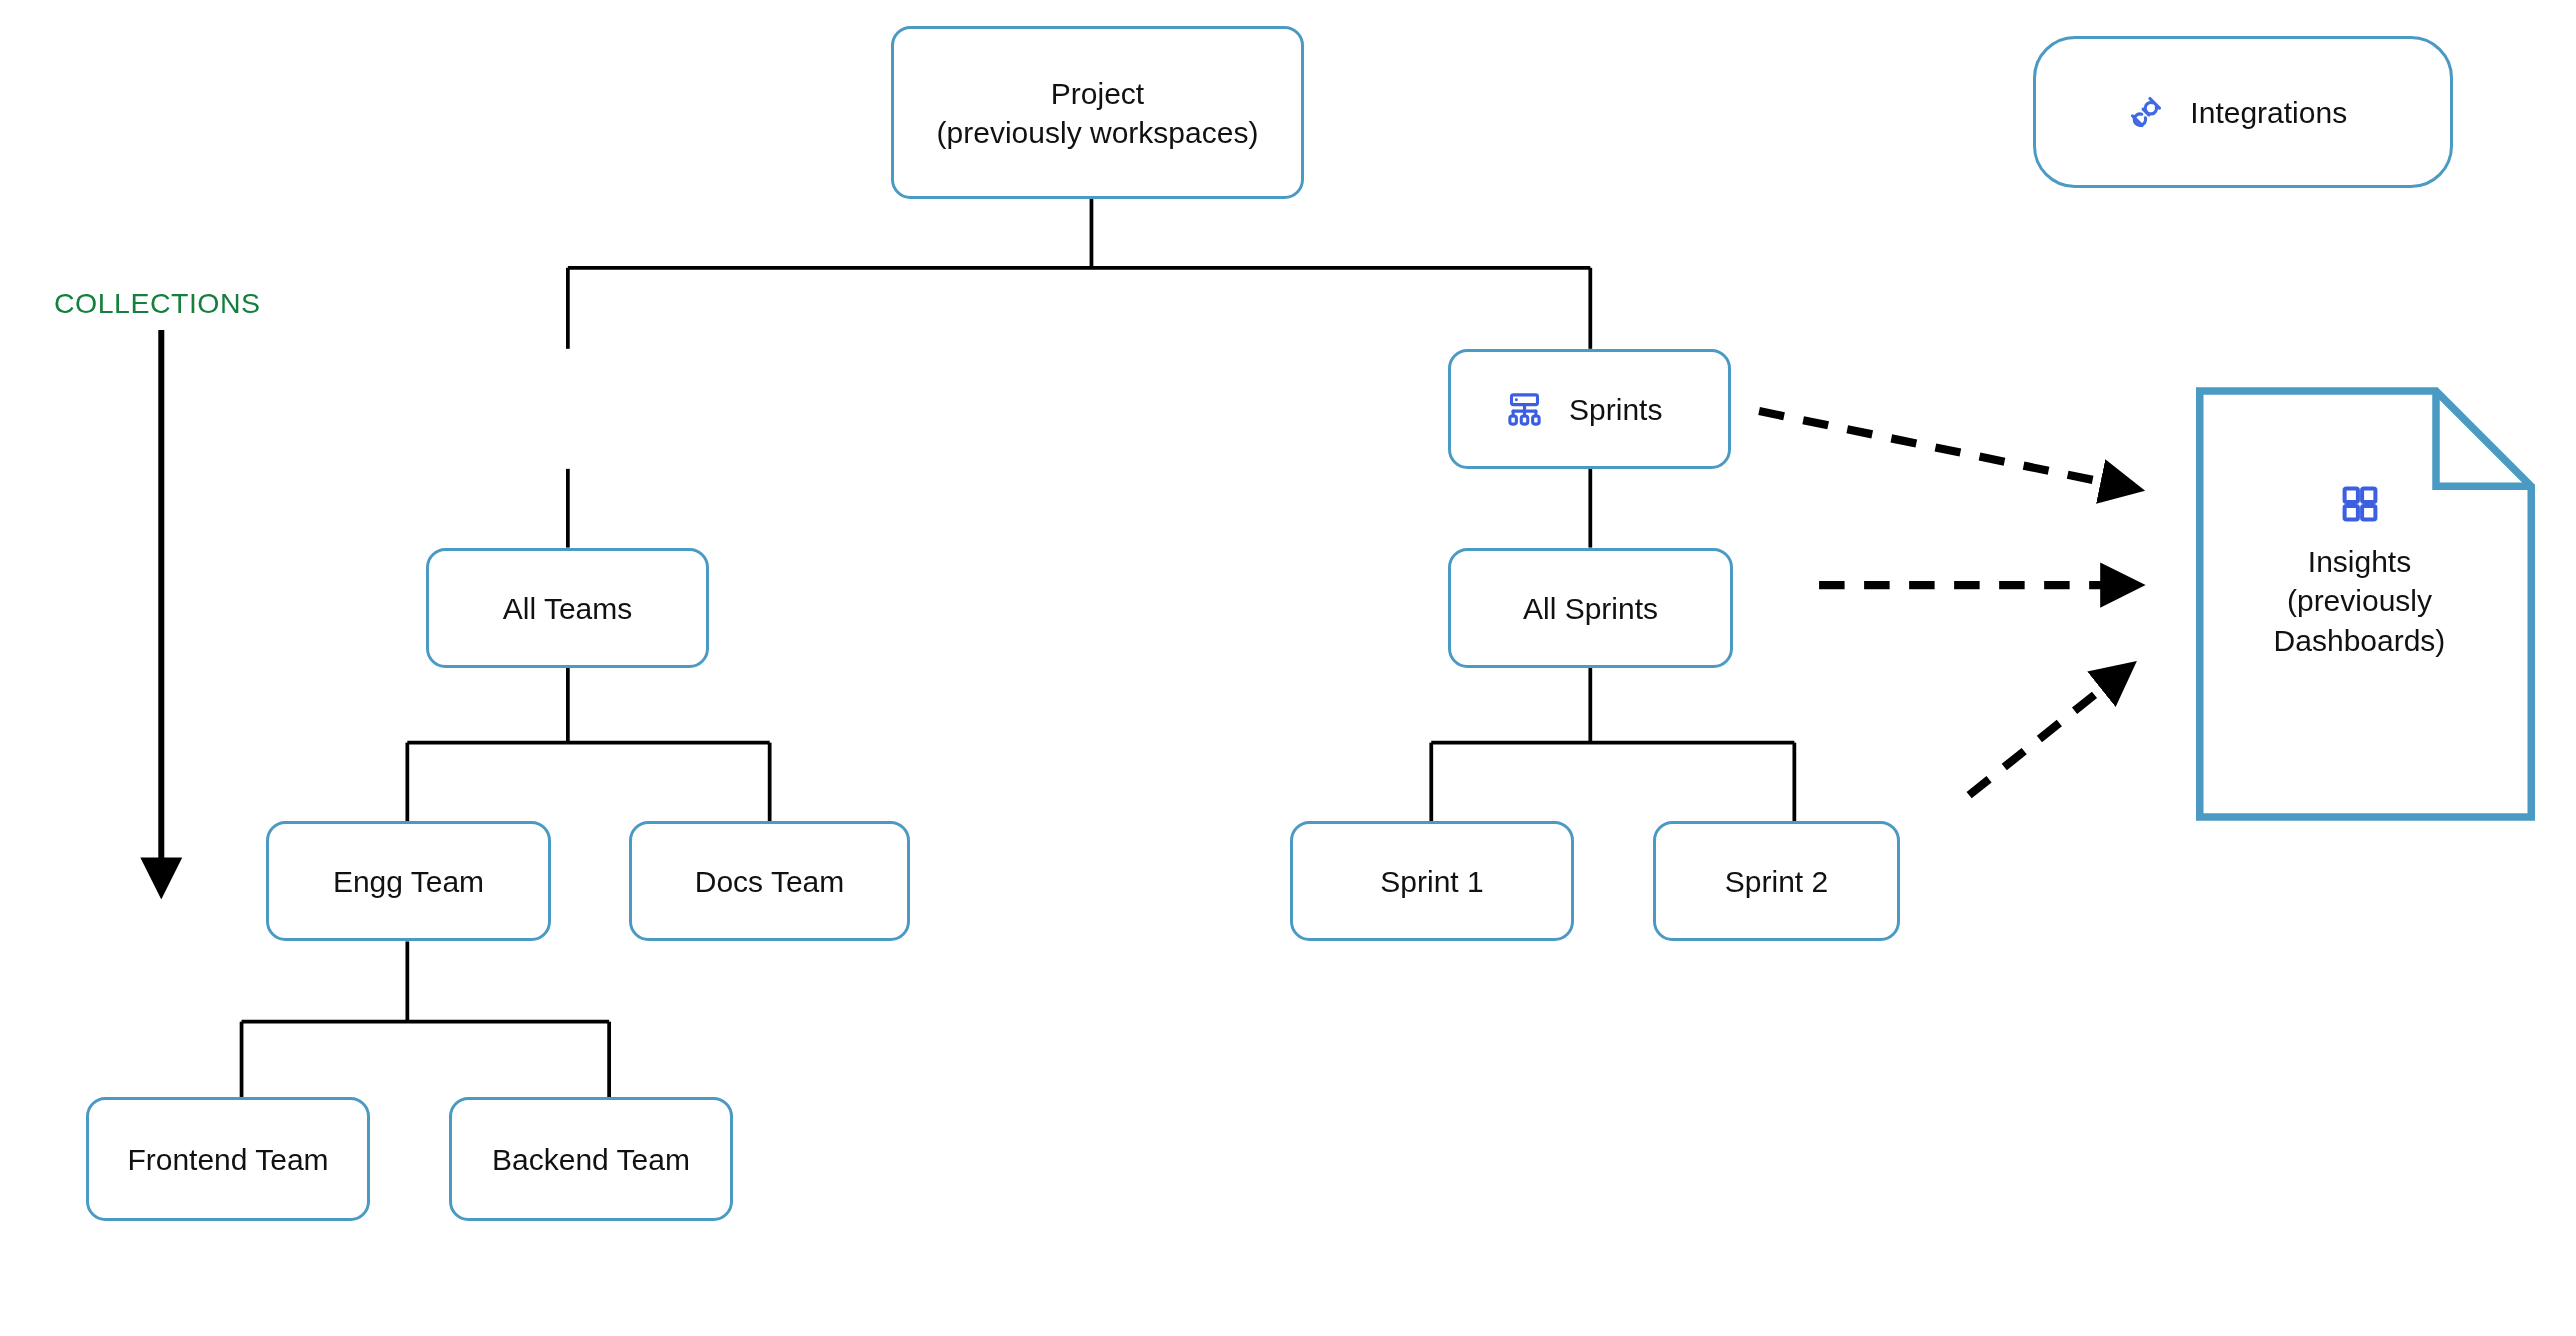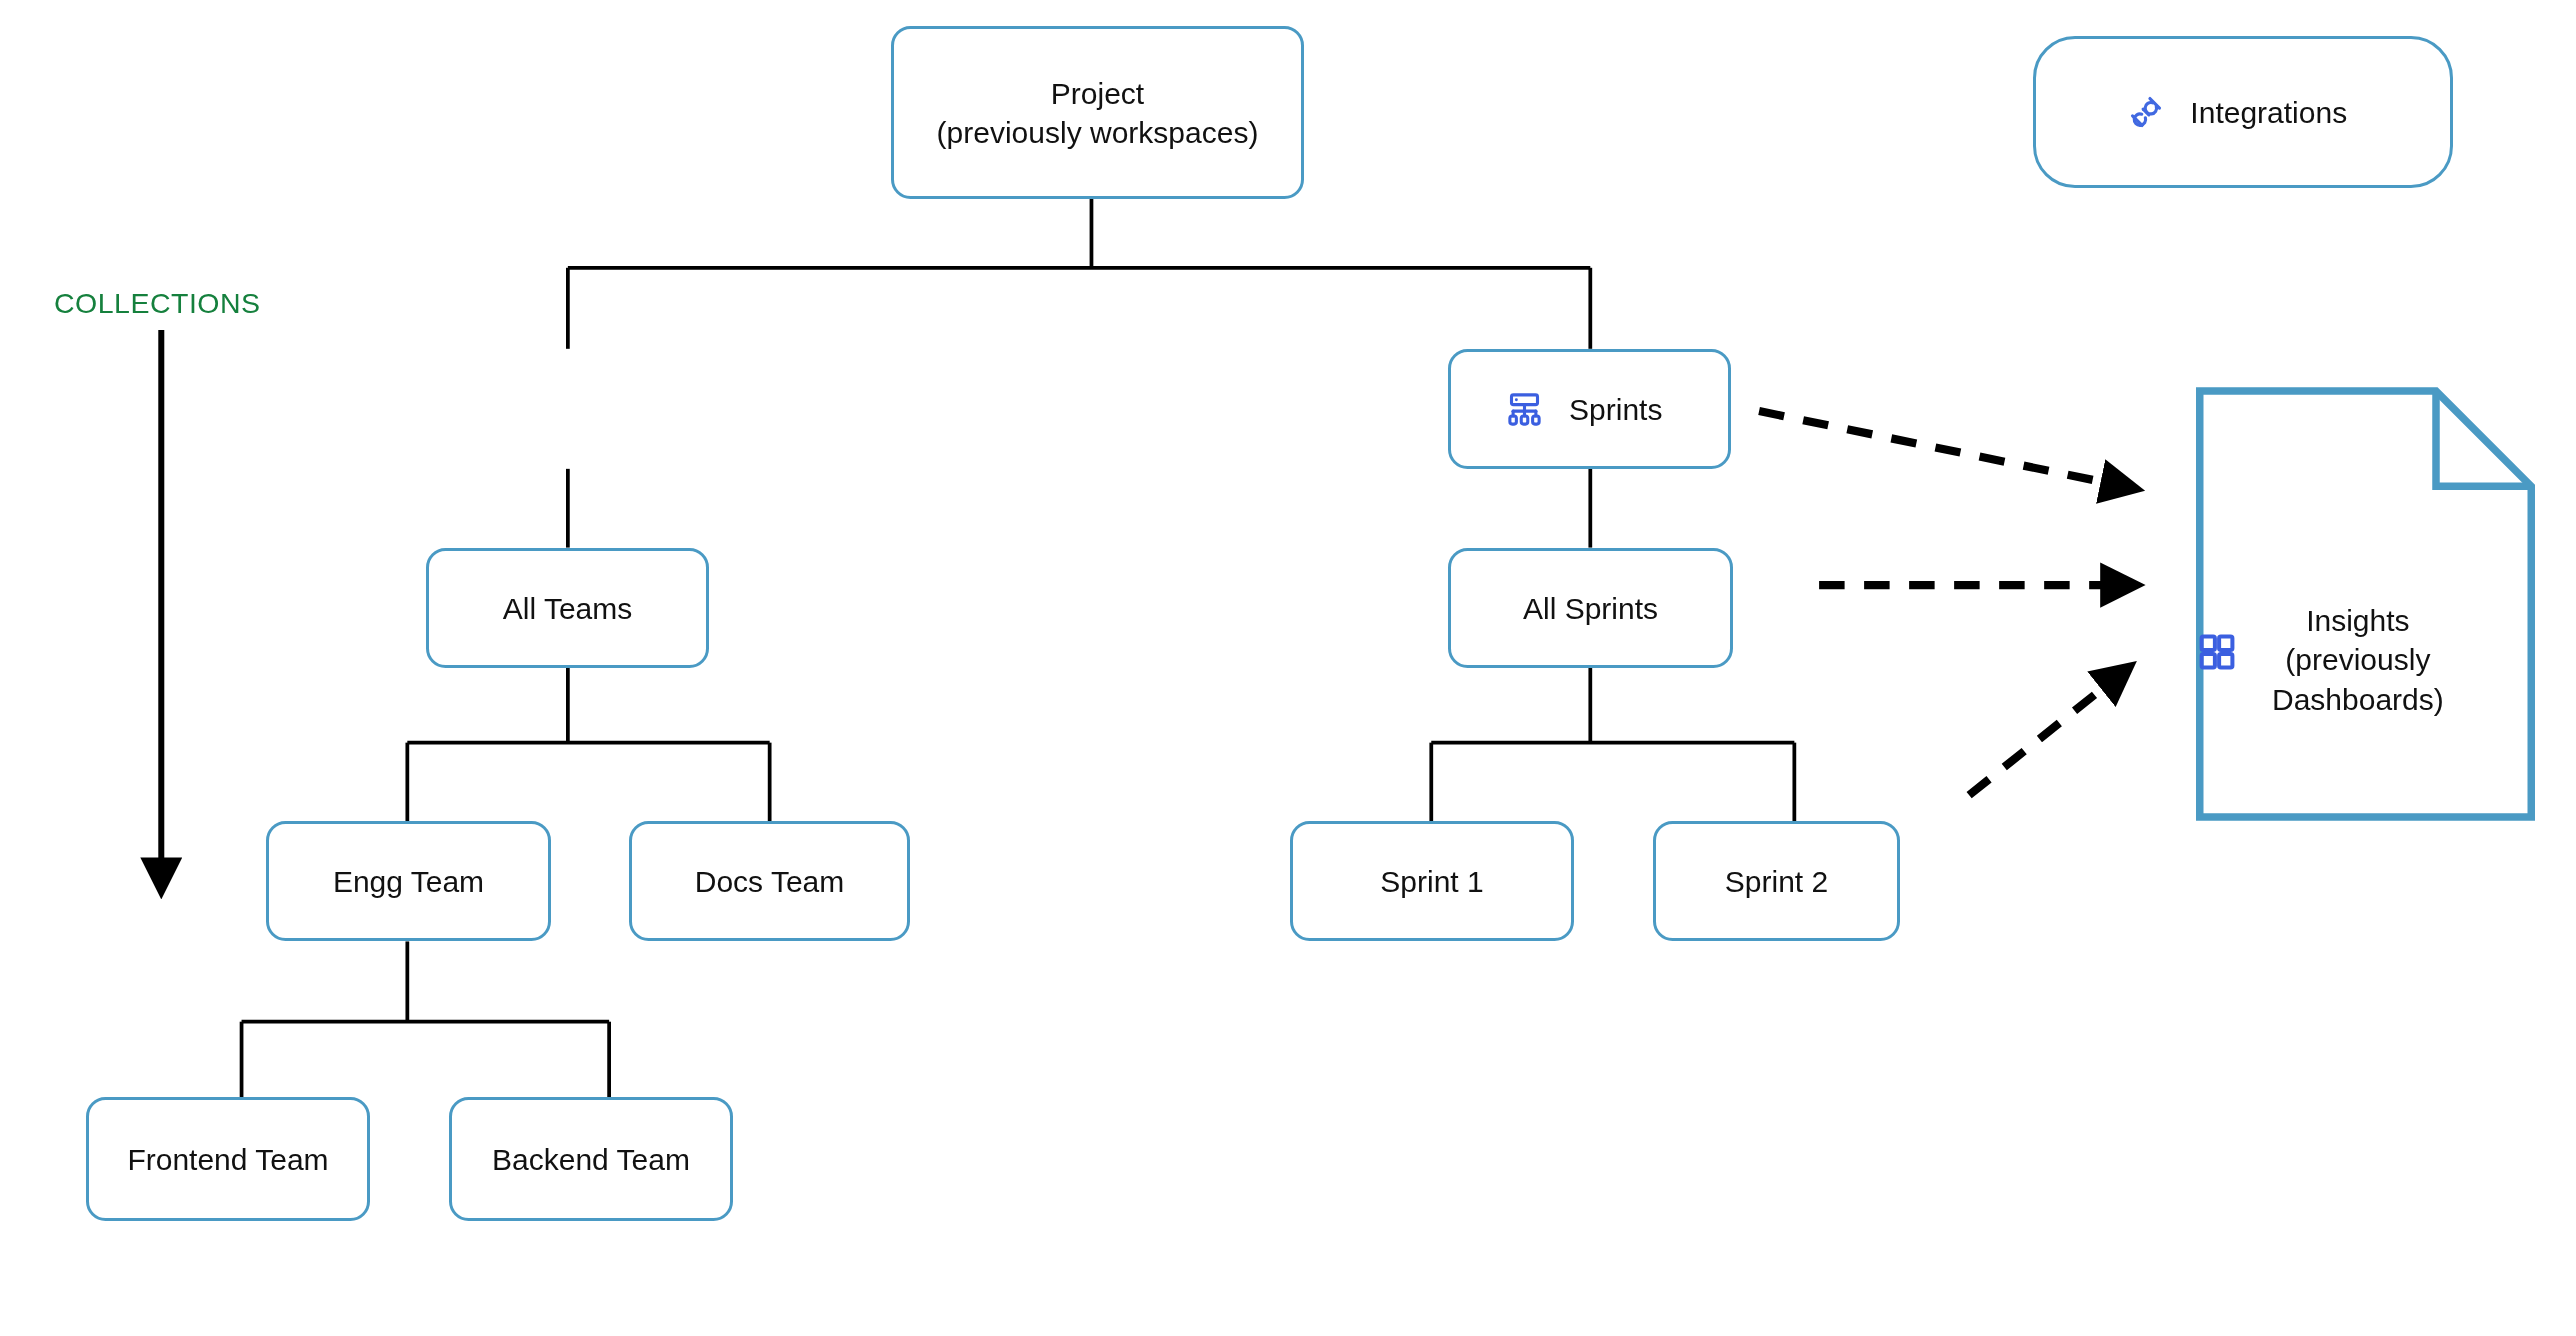--- a/index.html
+++ b/index.html
@@ -84,26 +84,25 @@
     left: 0;
     top: 0;
   }
   #insights-doc .doc-inner {
     position: absolute;
     left: 0;
     top: 0;
     width: 327px;
     height: 434px;
     display: flex;
-    flex-direction: row;
+    flex-direction: column;
     align-items: center;
     justify-content: flex-start;
     padding-top: 96px;
     box-sizing: border-box;
-    gap: 34px;
   }
   #insights-doc .doc-label {
     margin-top: 16.5px;
     font-size: 30px;
     line-height: 1.32;
     color: #111111;
     text-align: center;
     white-space: pre-line;
   }
 </style>

